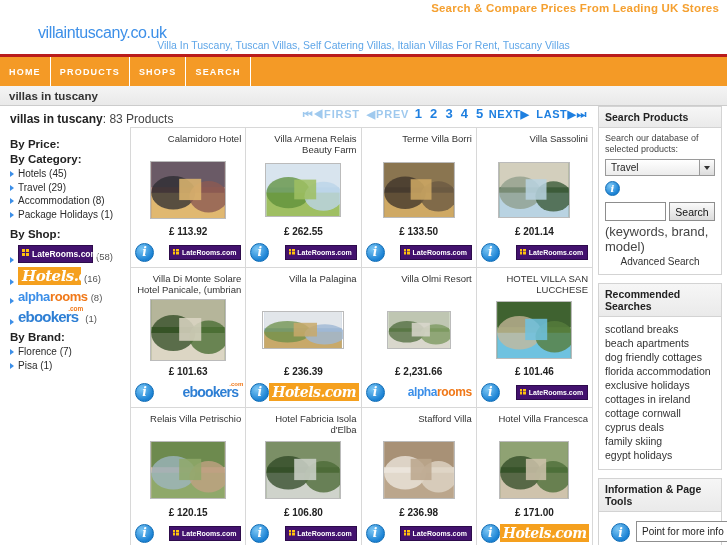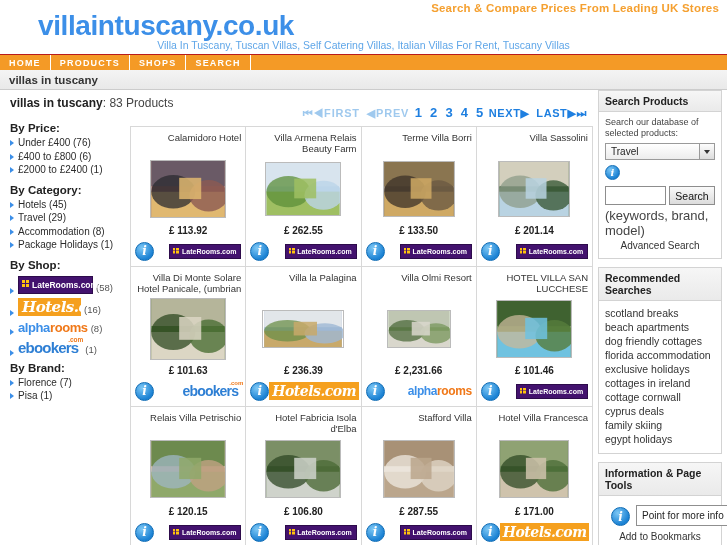--- a/index.html
+++ b/index.html
@@ -22,44 +22,44 @@
     position: absolute;
     right: 8px; top: 2px;
     color: #F5A030;
     font-size: 11.5px;
     font-weight: bold;
     letter-spacing: .2px;
     white-space: nowrap;
   }
   .brand {
     position: absolute;
-    left: 38px; top: 10px;
+    left: 38px; top: 24px;
     color: #3C8FE8;
-    font-size: 28px;
-    font-weight: bold;
+    font-size: 16px;
+    font-weight: normal;
     letter-spacing: -0.4px;
     white-space: nowrap;
   }
   .subnav {
     text-align: center;
     color: #5FA6E8;
     font-size: 10.5px;
     padding-top: 3px;
     padding-bottom: 3px;
     height: 18px;
     white-space: nowrap;
   }
 
   
   .mainnav {
     background: #F49A26;
-    height: 16px;
+    height: 32px;
     display: flex;
     align-items: stretch;
-    border-top: 1px solid #b91c1c;
+    border-top: 3px solid #b91c1c;
     justify-content: flex-end;
   }
   .mainnav .navitem {
     color: #ffffff;
     font-size: 9px;
     font-weight: bold;
     letter-spacing: 1.2px;
     padding: 0 9px;
     display: flex;
     align-items: center;
@@ -191,21 +191,20 @@
     letter-spacing: 0;
   }
 
   
   .pagination {
     text-align: right;
     padding: 0 6px 6px 0;
     font-size: 11px;
     font-weight: bold;
     white-space: nowrap;
-    margin-top: 15px;
   }
   .pagination .dim { color: #9FC9EE; letter-spacing: .8px; }
   .pagination .pg { color: #1E7FE0; font-size: 13px; padding: 0 2.5px; }
   .pagination .act { color: #1E7FE0; letter-spacing: .6px; }
 
   .grid {
     border: 1px solid #d8d8d8;
     border-bottom: none;
     background: #fff;
     display: flex;
@@ -473,34 +472,20 @@
 <div class="pagetitlebar">villas in tuscany</div>
 
 <div class="page">
 
   <div class="leftcol">
     <div class="resultcount">
       <b>villas in tuscany</b><span>: </span><span>83 Products</span>
     </div>
 
     <div class="facet-head">By Price:</div>
-    <ul class="facet-list">
-      <li>
-          <span class="arrow"></span>
-          <span>Under £400 (76)</span>
-        </li>
-      <li>
-          <span class="arrow"></span>
-          <span>£400 to £800 (6)</span>
-        </li>
-      <li>
-          <span class="arrow"></span>
-          <span>£2000 to £2400 (1)</span>
-        </li>
-    </ul>
 
     <div class="facet-head">By Category:</div>
     <ul class="facet-list">
       <li>
           <span class="arrow"></span>
           <span>Hotels (45)</span>
         </li>
       <li>
           <span class="arrow"></span>
           <span>Travel (29)</span>
@@ -776,21 +761,21 @@
             <div class="thumbwrap">
               <svg class="thumb" width="72" height="58" viewBox="0 0 72 58">
                 <rect x="0" y="0" width="72" height="58" fill="#ded4c6"></rect>
                 <rect x="0" y="0" width="72" height="26.1" fill="#a89176"></rect>
                 <rect x="0" y="31.900000000000002" width="72" height="26.1" fill="#bba68c"></rect>
                 <ellipse cx="21.599999999999998" cy="31.900000000000002" rx="21.599999999999998" ry="17.4" fill="#efeae2" opacity="0.75"></ellipse>
                 <ellipse cx="56.160000000000004" cy="35.96" rx="18.72" ry="16.240000000000002" fill="#ded4c6" opacity="0.8"></ellipse>
                 <rect x="27.36" y="17.4" width="21.599999999999998" height="22.04" fill="#bba68c" opacity="0.85"></rect>
               </svg>
             </div>
-            <div class="price">£ 287.55</div>
+            <div class="price">£ 236.98</div>
             <div class="footrow">
               <span class="info-icon">i</span>
               <span class="merch">
                 <span class="m-laterooms">LateRooms.com</span>
               </span>
             </div>
           </div>
           <div class="cell">
             <div class="pname">Hotel Villa Francesca</div>
             <div class="thumbwrap">

